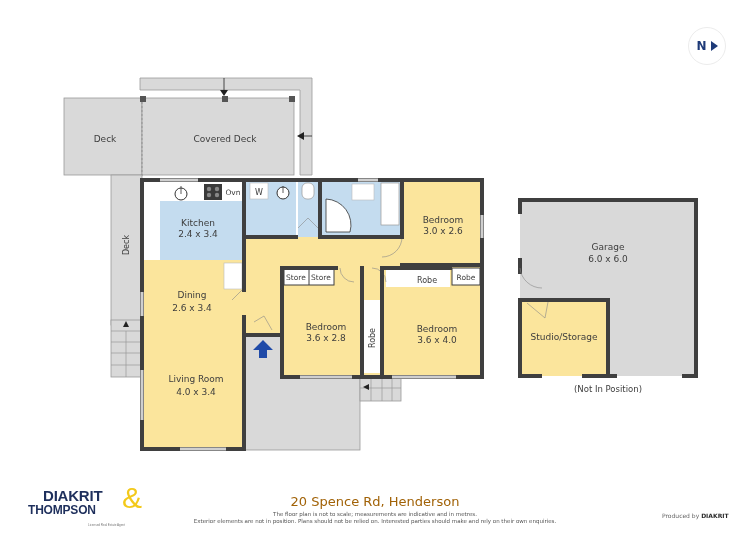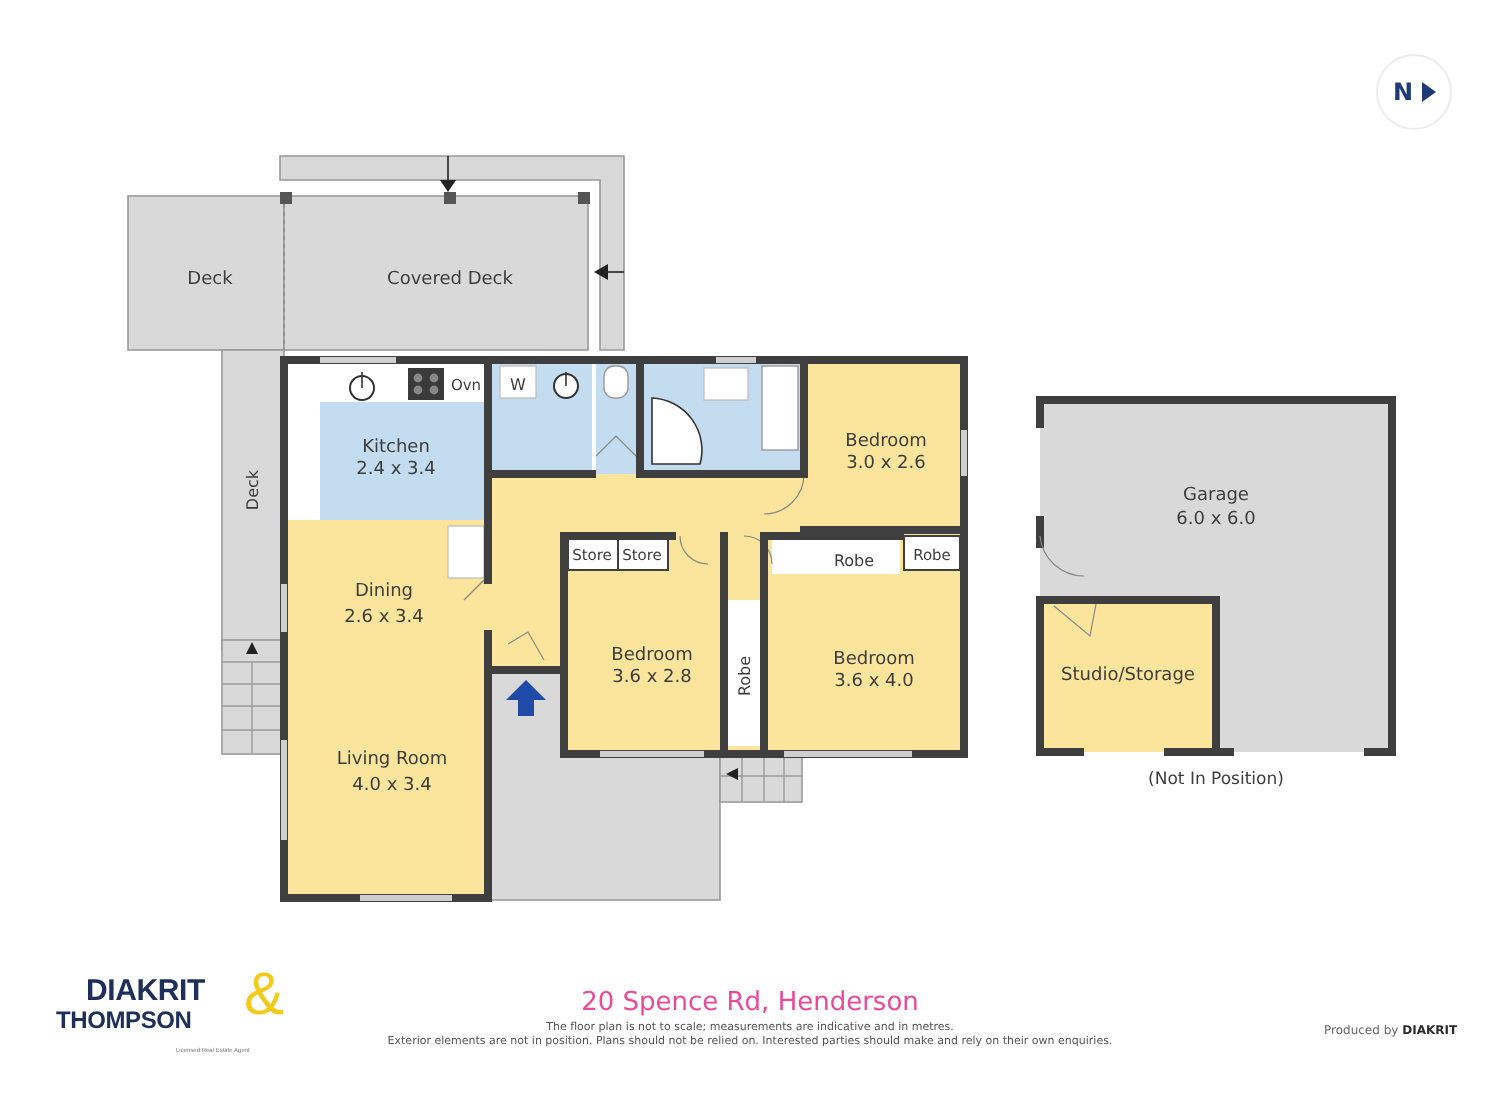--- a/index.html
+++ b/index.html
@@ -2,21 +2,21 @@
 <html><head>
 <meta charset="utf-8">
 <style>
   html, body { margin: 0; padding: 0; background: #ffffff; }
   body { width: 750px; height: 547px; position: relative; overflow: hidden; font-family: "DejaVu Sans", sans-serif; }
   #plan { position: absolute; left: 0; top: 0; }
   .lbl { font-family: "DejaVu Sans", sans-serif; fill: #3d3d3d; text-anchor: middle; }
   .compass { position: absolute; left: 688px; top: 27px; width: 36px; height: 36px; border-radius: 50%; border: 1px solid #ececec; background: #fff; display: flex; align-items: center; justify-content: center; }
   .compass-n { font-family: "DejaVu Sans", sans-serif; font-weight: bold; font-size: 12px; color: #1e3a78; }
   .compass-arrow { width: 0; height: 0; border-top: 5px solid transparent; border-bottom: 5px solid transparent; border-left: 7px solid #1e3a78; margin-left: 4px; }
-  .footer-title { position: absolute; left: 0; width: 750px; top: 494px; text-align: center; font-family: "DejaVu Sans", sans-serif; font-size: 13px; color: #ec4899; }
+  .footer-title { position: absolute; left: 0; width: 750px; top: 494px; text-align: center; font-family: "DejaVu Sans", sans-serif; font-size: 13px; color: #a16207; }
   .footer-note { position: absolute; left: 0; width: 750px; text-align: center; font-family: "DejaVu Sans", sans-serif; font-size: 5.5px; color: #555; }
   .logo { position: absolute; left: 28px; top: 488px; font-family: "Liberation Sans", sans-serif; font-weight: bold; color: #1e2f5c; line-height: 15px; }
   .logo .l1 { font-size: 15px; letter-spacing: -0.2px; padding-left: 15px; }
   .logo .l2 { font-size: 12px; letter-spacing: -0.2px; }
   .logo .amp { position: absolute; left: 94px; top: 2px; font-size: 30px; color: #f3c91a; font-weight: normal; }
   .logo .tag { font-size: 3px; color: #777; padding-left: 60px; font-weight: normal; }
   .produced { position: absolute; left: 662px; top: 512px; font-family: "DejaVu Sans", sans-serif; font-size: 6px; color: #666; }
   .produced b { color: #2a2a2a; }
 </style>
 </head>

